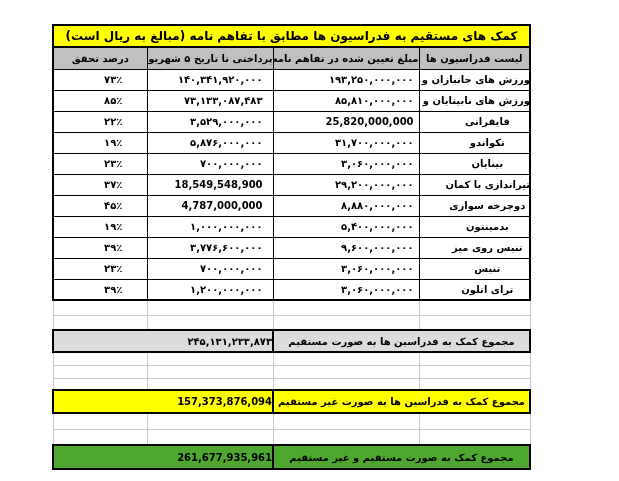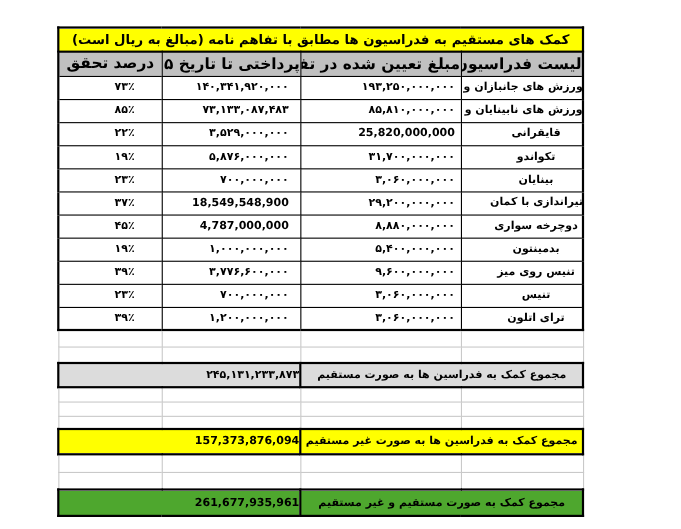--- a/index.html
+++ b/index.html
@@ -16,21 +16,21 @@
   col.c-agreed{width:146px;}
   col.c-paid{width:126px;}
   col.c-pct{width:94px;}
 
   
   tr.title-row{height:22px;}
   td.title{background:#ffff00;border:2px solid #000;text-align:center;font-size:12px;}
 
   
   tr.head-row{height:22px;}
-  td.head{background:#c0c0c0;border:1px solid #000;text-align:center;font-size:14px;}
+  td.head{background:#c0c0c0;border:1px solid #000;text-align:center;font-size:10px;}
   tr.head-row td:first-child{border-right:2px solid #000;}
   tr.head-row td:last-child{border-left:2px solid #000;}
 
   
   tr.data-row{height:21px;}
   td.c{border:1px solid #000;font-size:10px;padding-left:26px;}
   tr.data-row td:first-child{border-right:2px solid #000;}
   tr.data-row td:last-child{border-left:2px solid #000;}
   tr.data-row.last td{border-bottom:2px solid #000;}
   td.name{text-align:center;}

